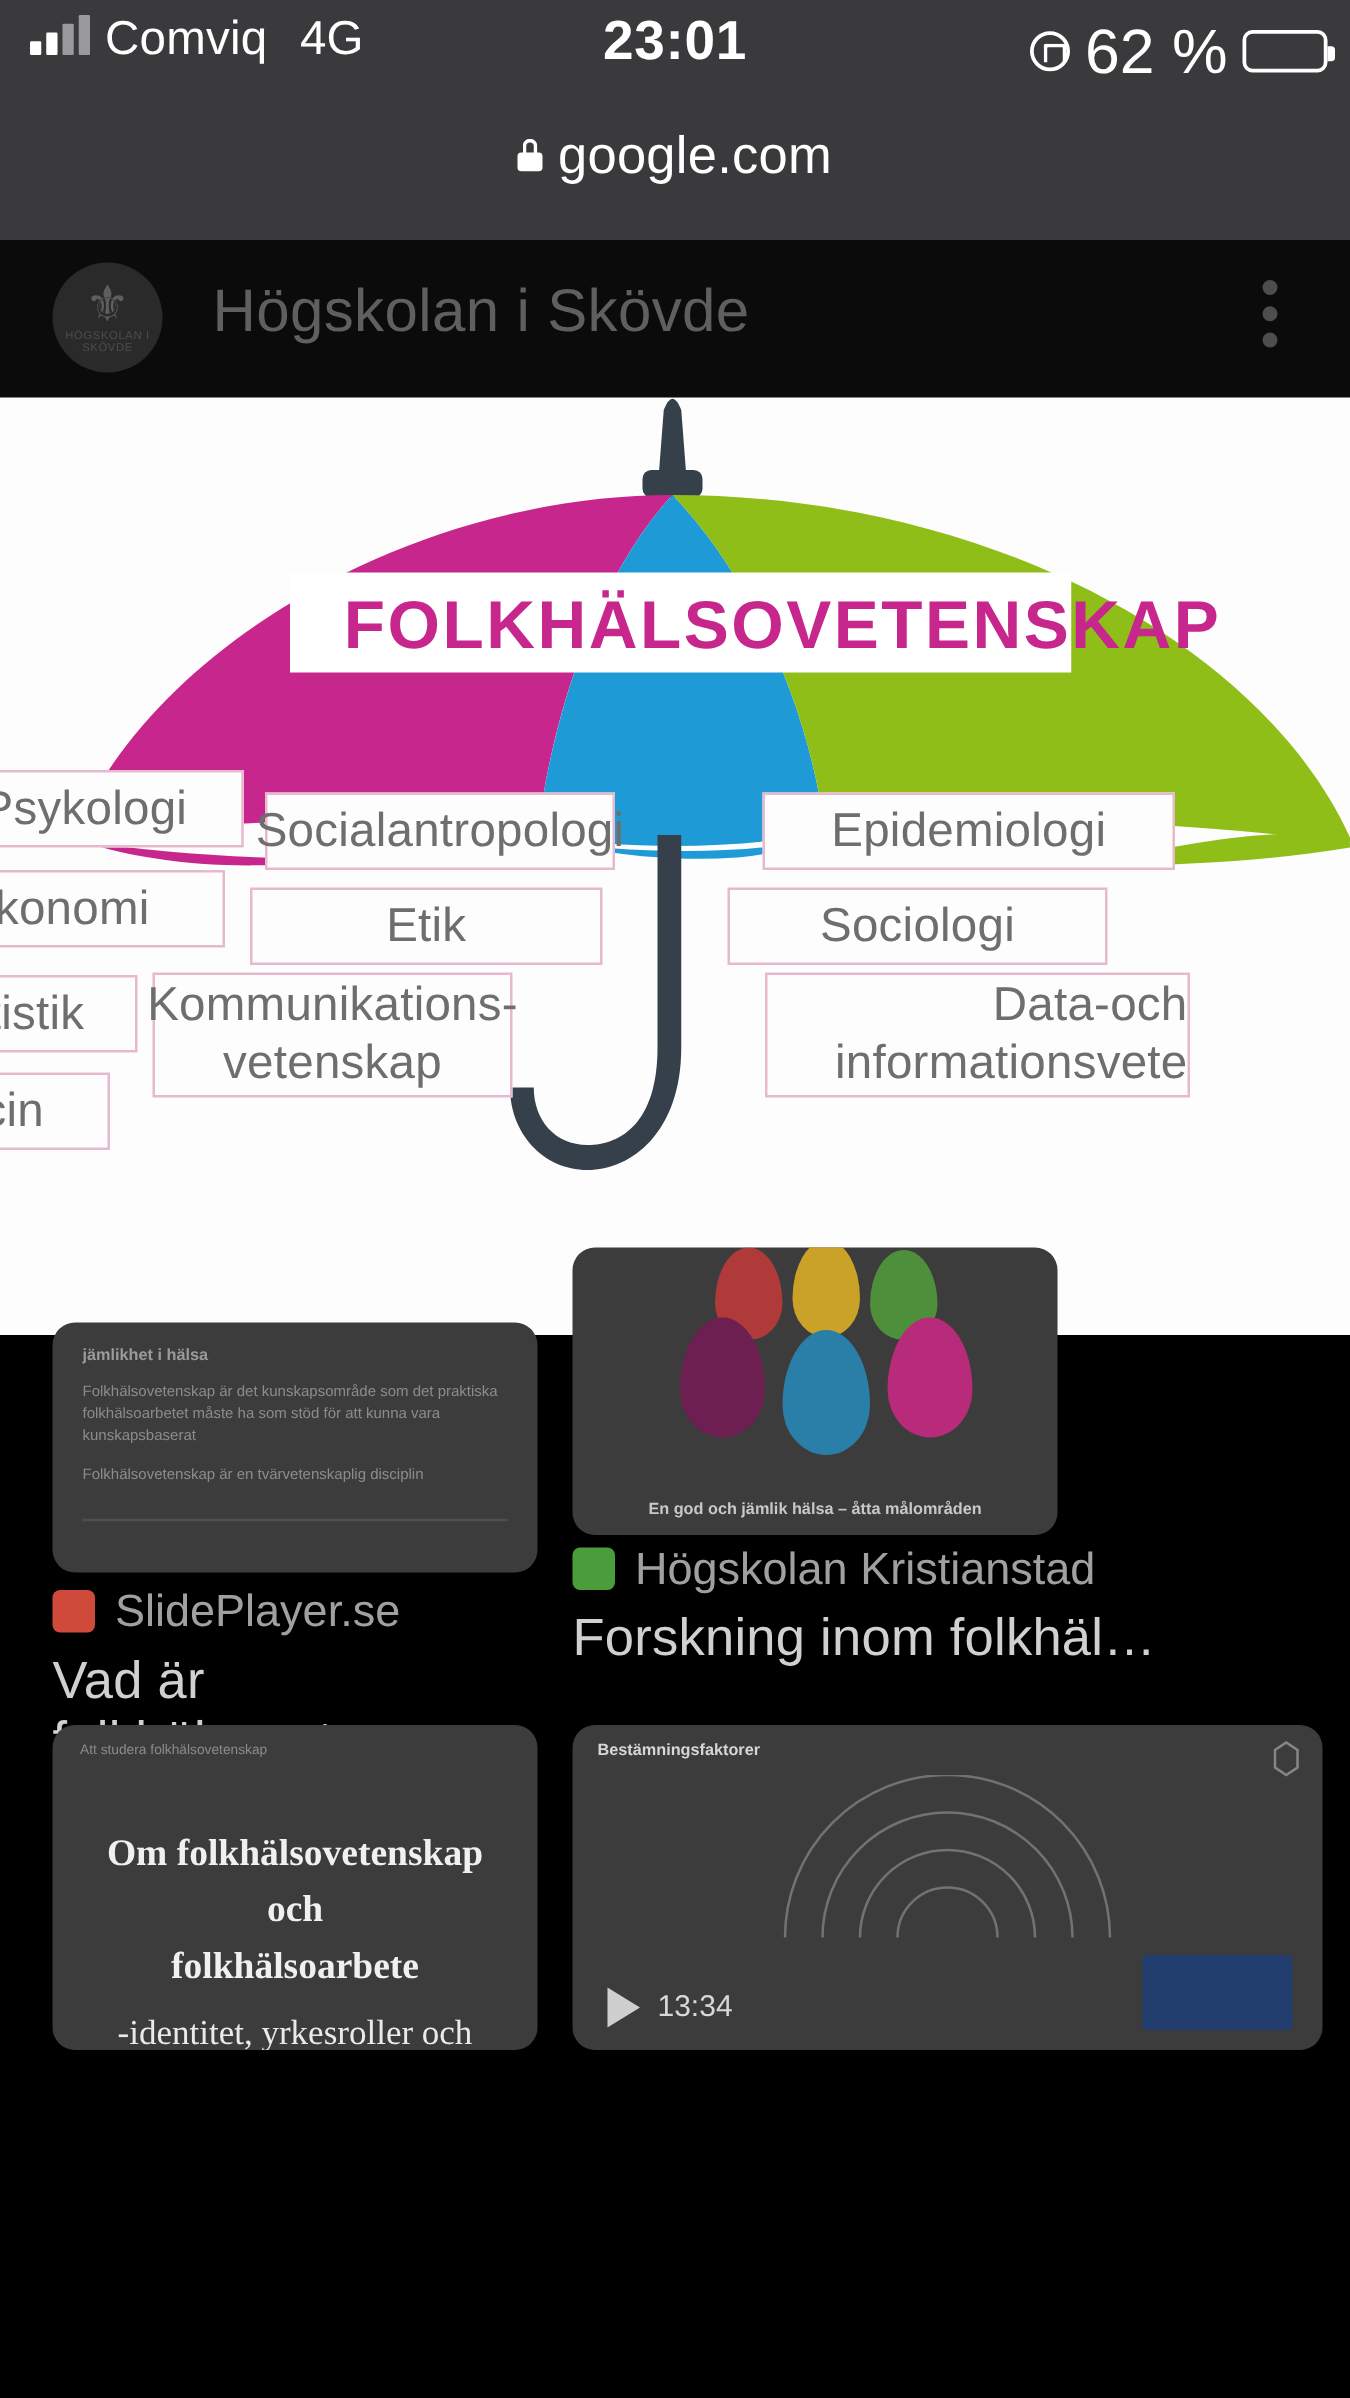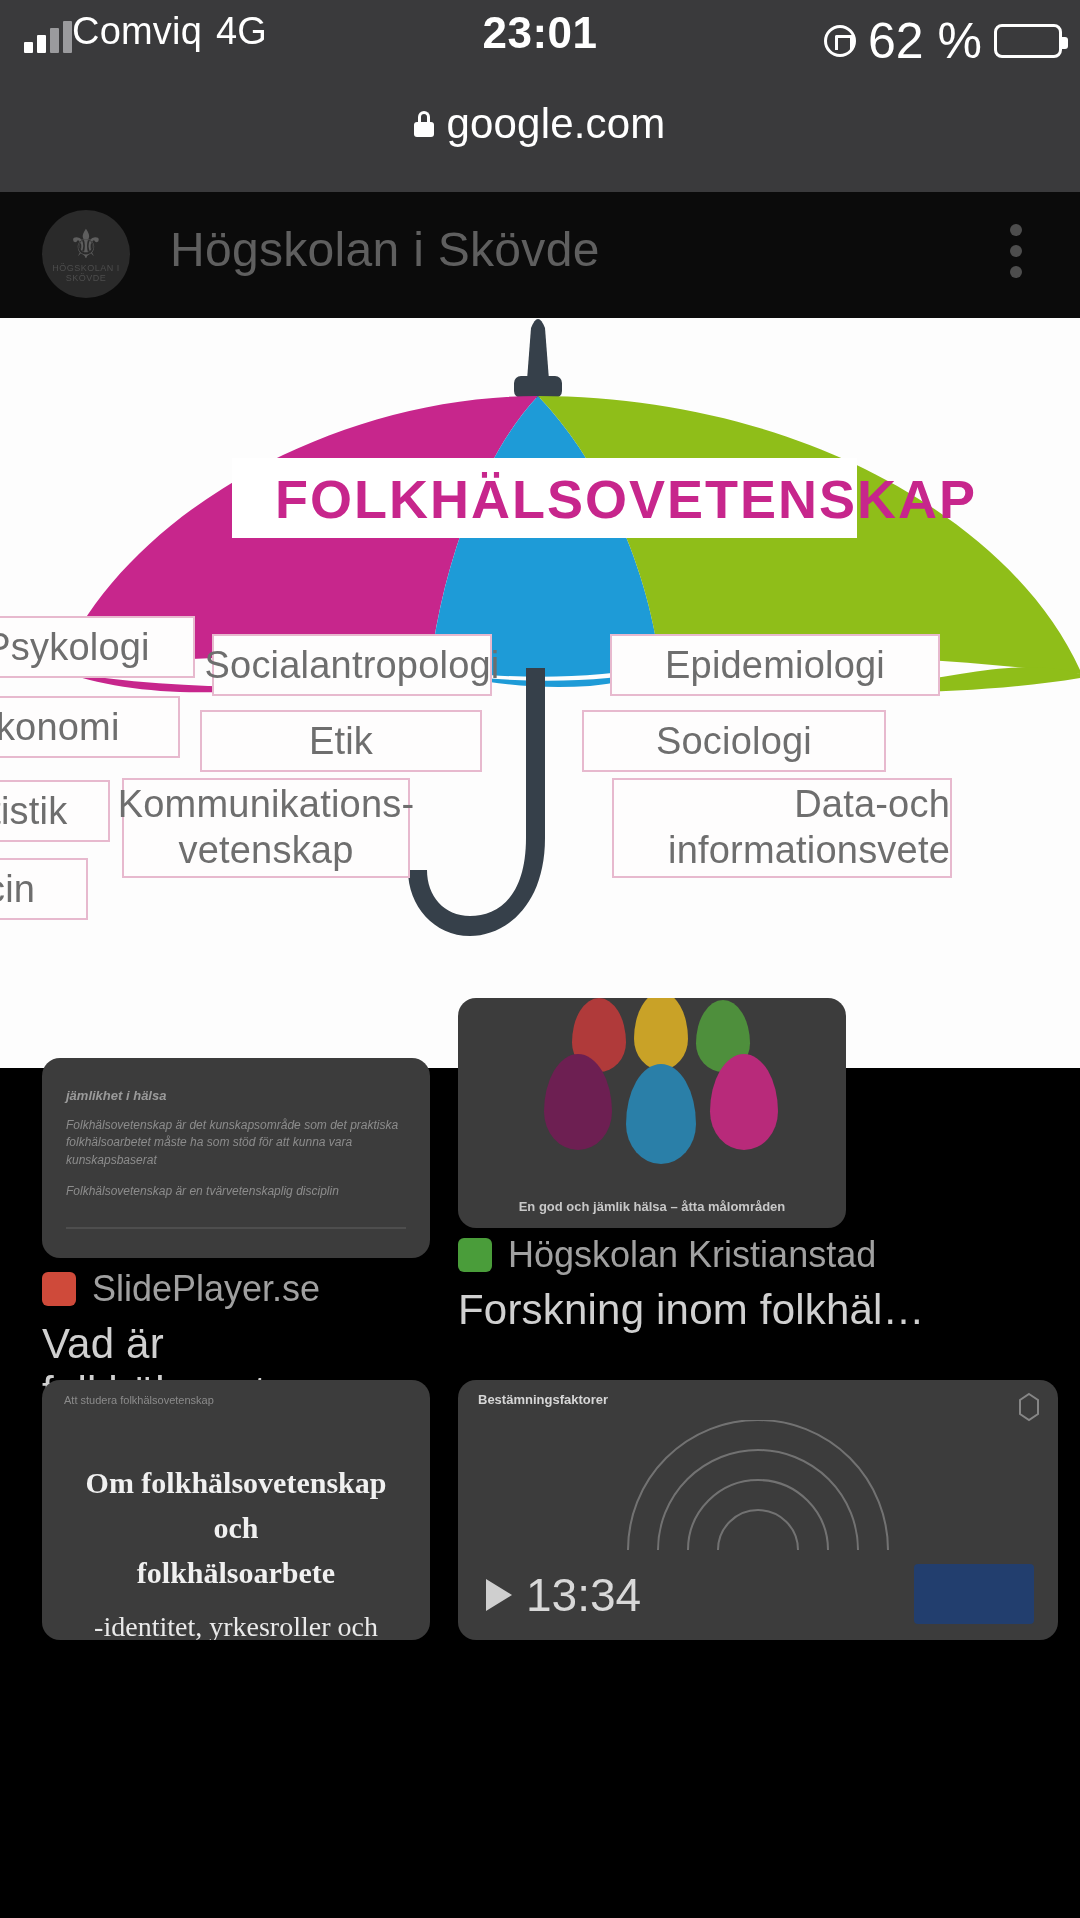--- a/index.html
+++ b/index.html
@@ -5,21 +5,21 @@
 <style>
   * { margin:0; padding:0; box-sizing:border-box; }
   html,body { width:1080px; height:1918px; background:#000; overflow:hidden;
               font-family:"Liberation Sans", sans-serif; }
 
   
   .statusbar {
     position:absolute; left:0; top:0; width:1080px; height:96px;
     background:#3A3A3C; color:#fff;
   }
-  .sb-left { position:absolute; left:24px; top:10px; display:flex; align-items:flex-end; }
+  .sb-left { position:absolute; left:24px; top:10px; display:flex; align-items:flex-start; gap:12px; }
   .signal { display:flex; align-items:flex-end; gap:4px; height:34px; }
   .signal i { display:block; width:9px; background:#fff; border-radius:1px; }
   .signal i:nth-child(1){height:11px;}
   .signal i:nth-child(2){height:18px;}
   .signal i:nth-child(3){height:25px;background:#9a9a9d;}
   .signal i:nth-child(4){height:32px;background:#9a9a9d;}
   .carrier { font-size:38px; letter-spacing:.2px; }
   .net { font-size:38px; margin-left:14px; }
   .sb-time {
     position:absolute; left:0; right:0; top:8px; text-align:center;
@@ -87,32 +87,32 @@
   .box.two { line-height:1.2; }
 
   
   .results { position:absolute; left:0; top:1068px; width:1080px; height:850px; background:#000; }
   .rescard { position:absolute; background:#3c3c3c; border-radius:18px; overflow:hidden; }
   .res-src { display:flex; align-items:center; gap:16px; }
   .res-favicon { width:34px; height:34px; border-radius:6px; }
   .res-srcname { font-size:36px; color:#a0a0a0; }
   .res-title { font-size:42px; color:#d0d0d0; margin-top:10px; letter-spacing:.2px; }
 
-  .thumb-text { color:#8c8c8c; padding:30px 24px;font-style:italic; }
+  .thumb-text { color:#8c8c8c; padding:18px 24px; }
   .tt-head { font-size:13px; font-weight:bold; color:#9a9a9a; }
   .tt-p { font-size:12px; margin-top:14px; line-height:1.45; }
   .tt-rule { margin-top:26px; height:2px; background:#4e4e4e; }
 
   .petals { position:relative; width:100%; height:100%; }
   .petal { position:absolute; border-radius:50% 50% 50% 50%/60% 60% 40% 40%; }
   .petal-cap { position:absolute; left:0; right:0; bottom:14px; text-align:center;
                font-size:13px; color:#c8c8c8; font-weight:bold; }
 
   .playbadge { position:absolute; left:28px; bottom:18px; display:flex; align-items:center;
-      gap:14px; color:#d8d8d8; font-size:46px; }
+      gap:14px; color:#d8d8d8; font-size:24px; }
   .playtri { width:0;height:0;border-left:26px solid #cfcfcf;border-top:16px solid transparent;
       border-bottom:16px solid transparent; }
 
   .serif { font-family:"Liberation Serif", serif; }
 </style>
 </head>
 <body>
 
 <div class="statusbar">
   <div class="sb-left">

